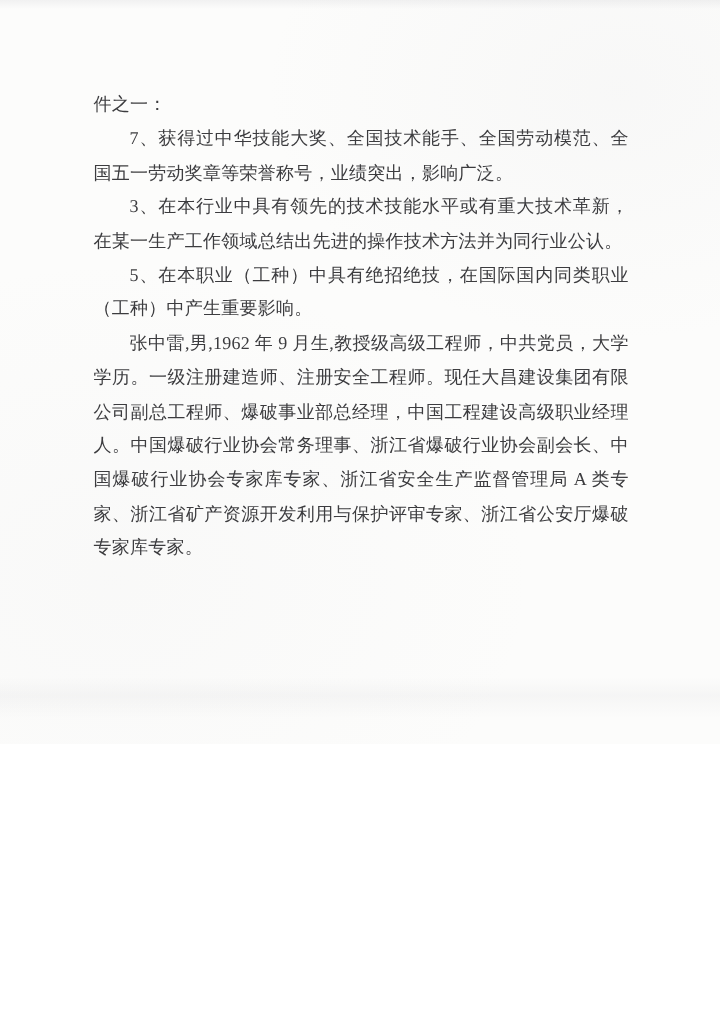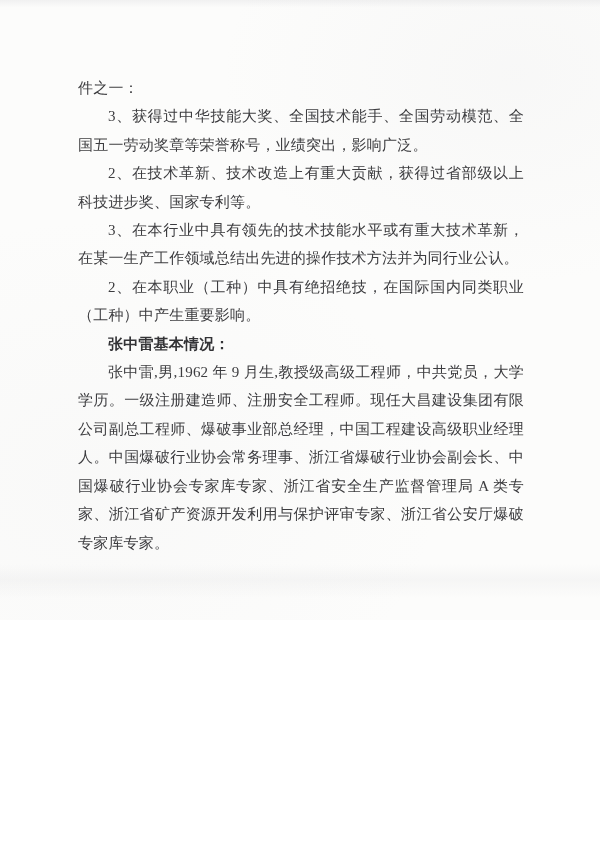--- a/index.html
+++ b/index.html
@@ -44,20 +44,18 @@
     font-weight: bold;
     color: #333336;
   }
 </style>
 </head>
 <body>
 
 <div class="scan-page">
   <div class="text-block">
     <p class="no-indent">件之一：</p>
-    <p>3、获得过中华技能大奖、全国技术能手、全国劳动模范、全国五一劳动奖章等荣誉称号，业绩突出，影响广泛。</p>
-    <p>2、在技术革新、技术改造上有重大贡献，获得过省部级以上科技进步奖、国家专利等。</p>
+    <p>7、获得过中华技能大奖、全国技术能手、全国劳动模范、全国五一劳动奖章等荣誉称号，业绩突出，影响广泛。</p>
     <p>3、在本行业中具有领先的技术技能水平或有重大技术革新，在某一生产工作领域总结出先进的操作技术方法并为同行业公认。</p>
-    <p>2、在本职业（工种）中具有绝招绝技，在国际国内同类职业（工种）中产生重要影响。</p>
-    <p class="bold">张中雷基本情况：</p>
+    <p>5、在本职业（工种）中具有绝招绝技，在国际国内同类职业（工种）中产生重要影响。</p>
     <p>张中雷,男,1962 年 9 月生,教授级高级工程师，中共党员，大学学历。一级注册建造师、注册安全工程师。现任大昌建设集团有限公司副总工程师、爆破事业部总经理，中国工程建设高级职业经理人。中国爆破行业协会常务理事、浙江省爆破行业协会副会长、中国爆破行业协会专家库专家、浙江省安全生产监督管理局 A 类专家、浙江省矿产资源开发利用与保护评审专家、浙江省公安厅爆破专家库专家。</p>
   </div>
 </div>
 
 </body></html>

